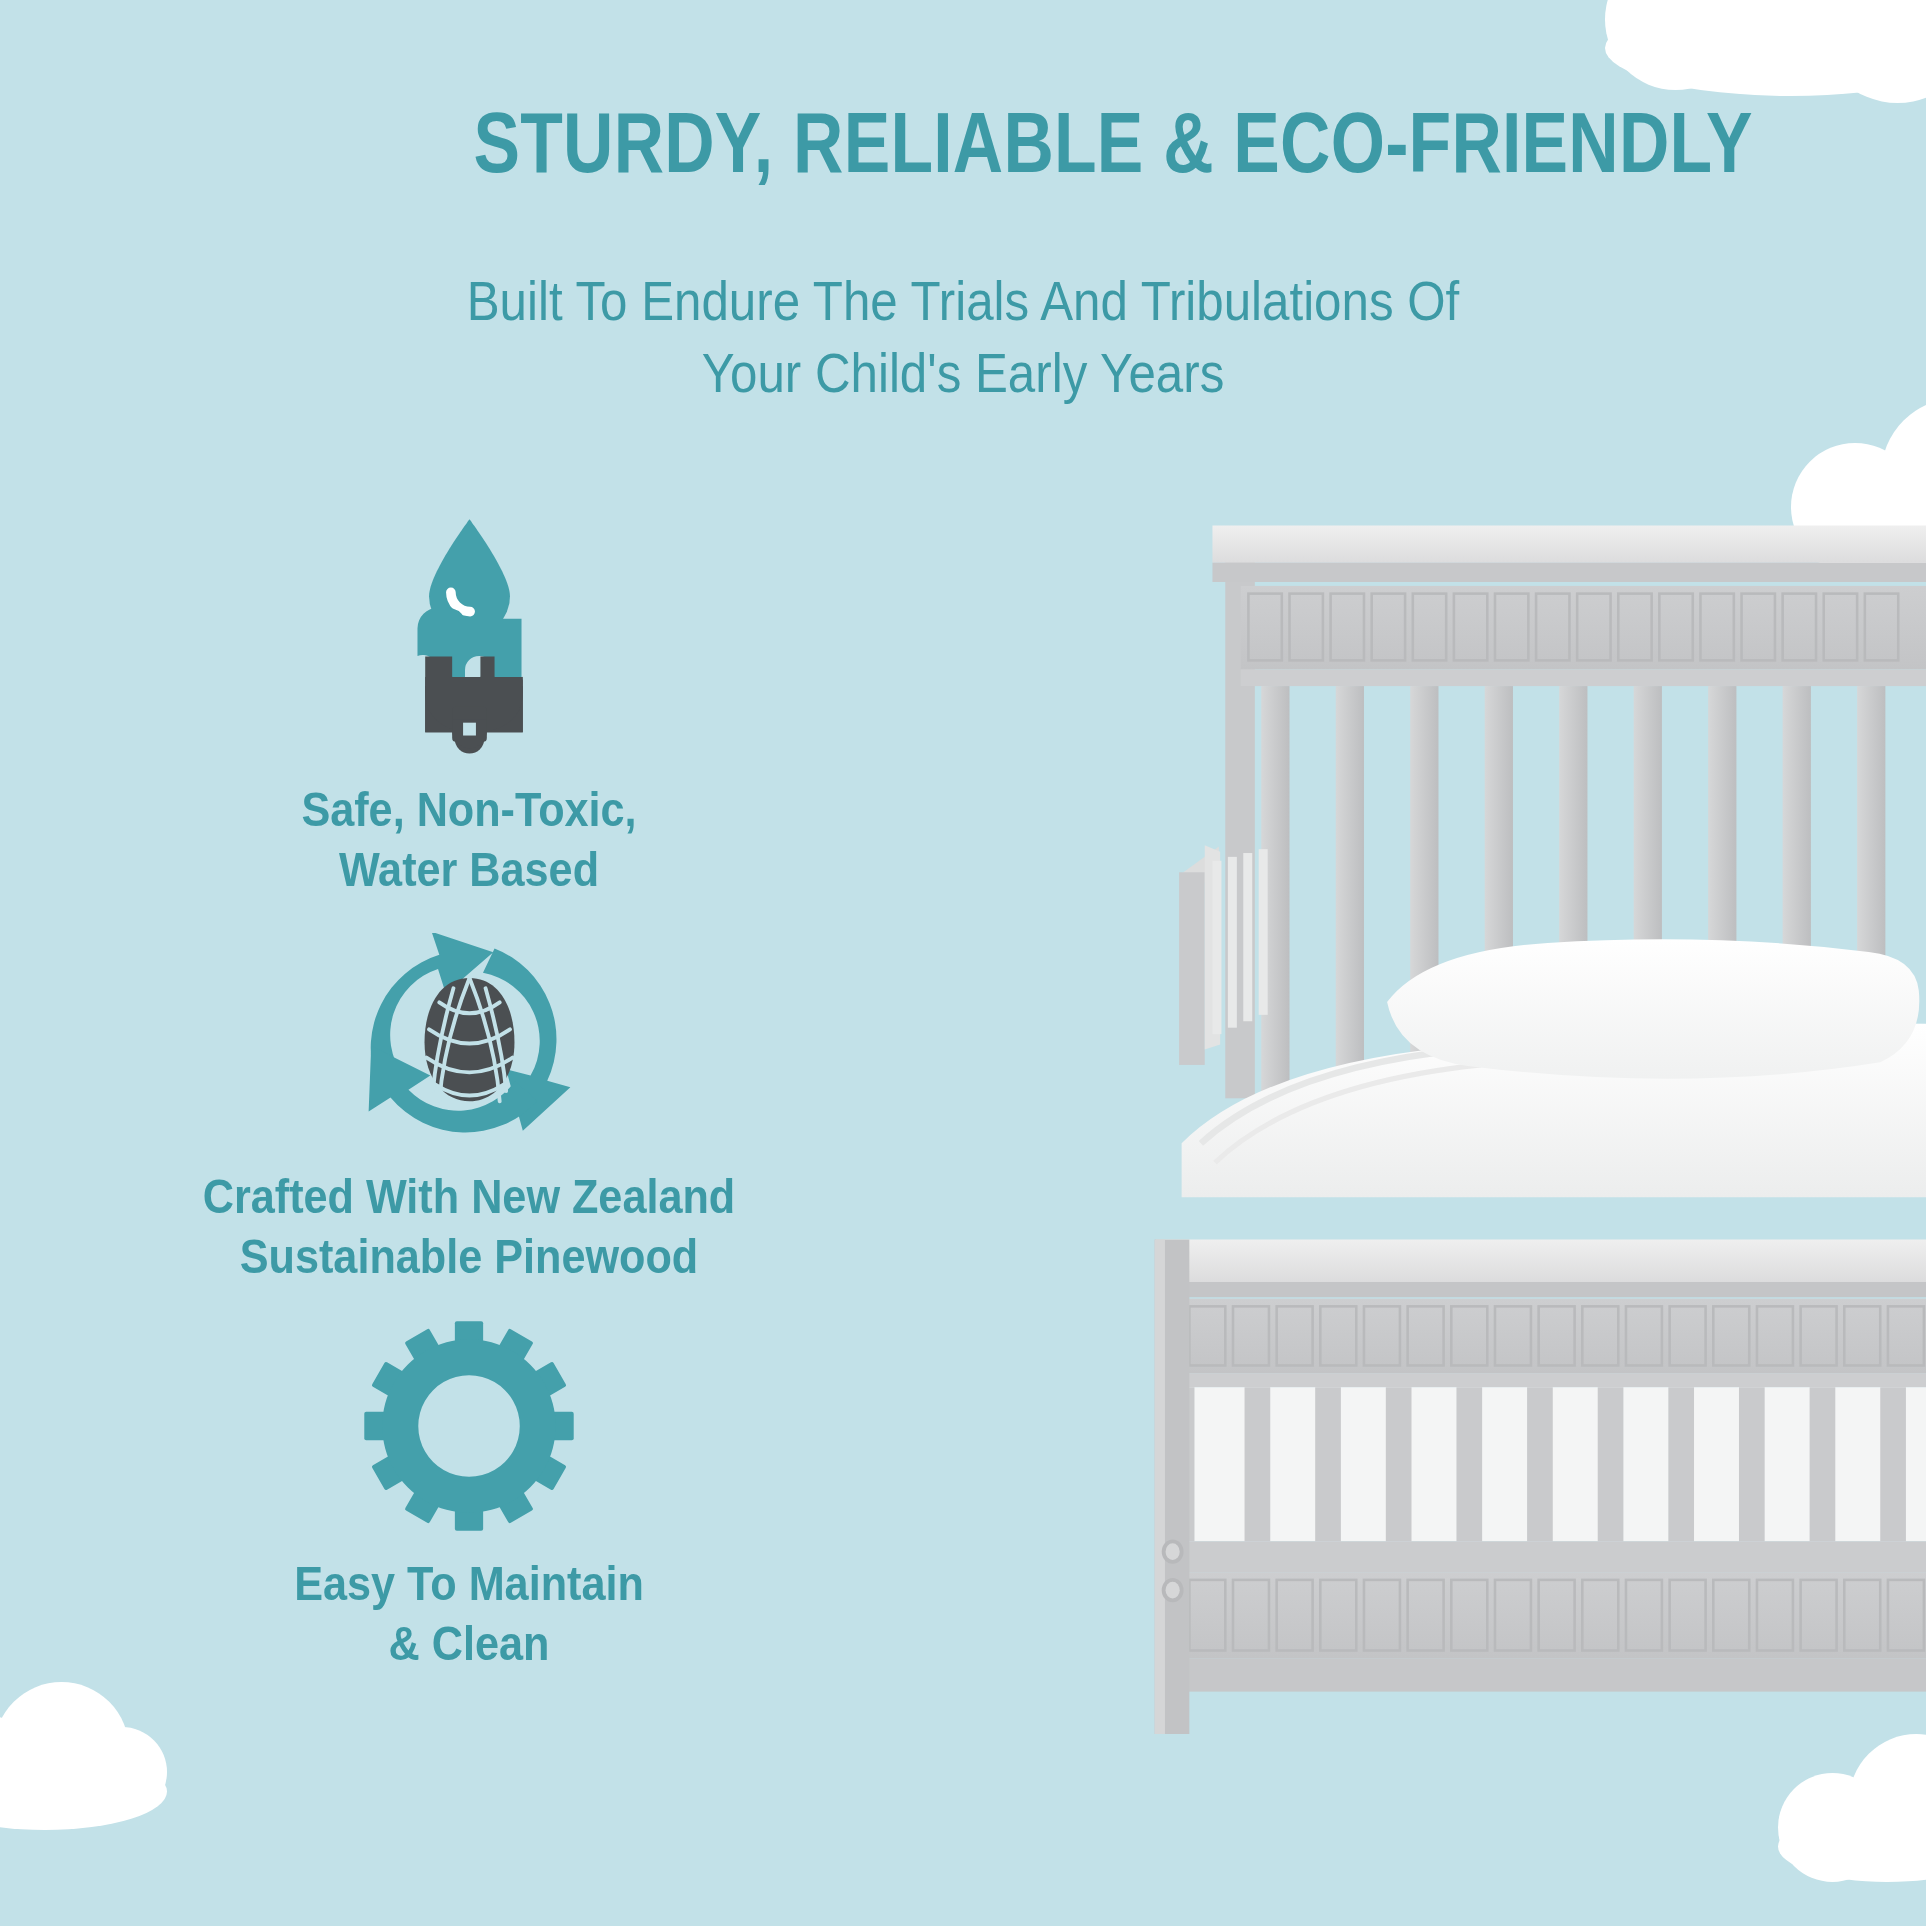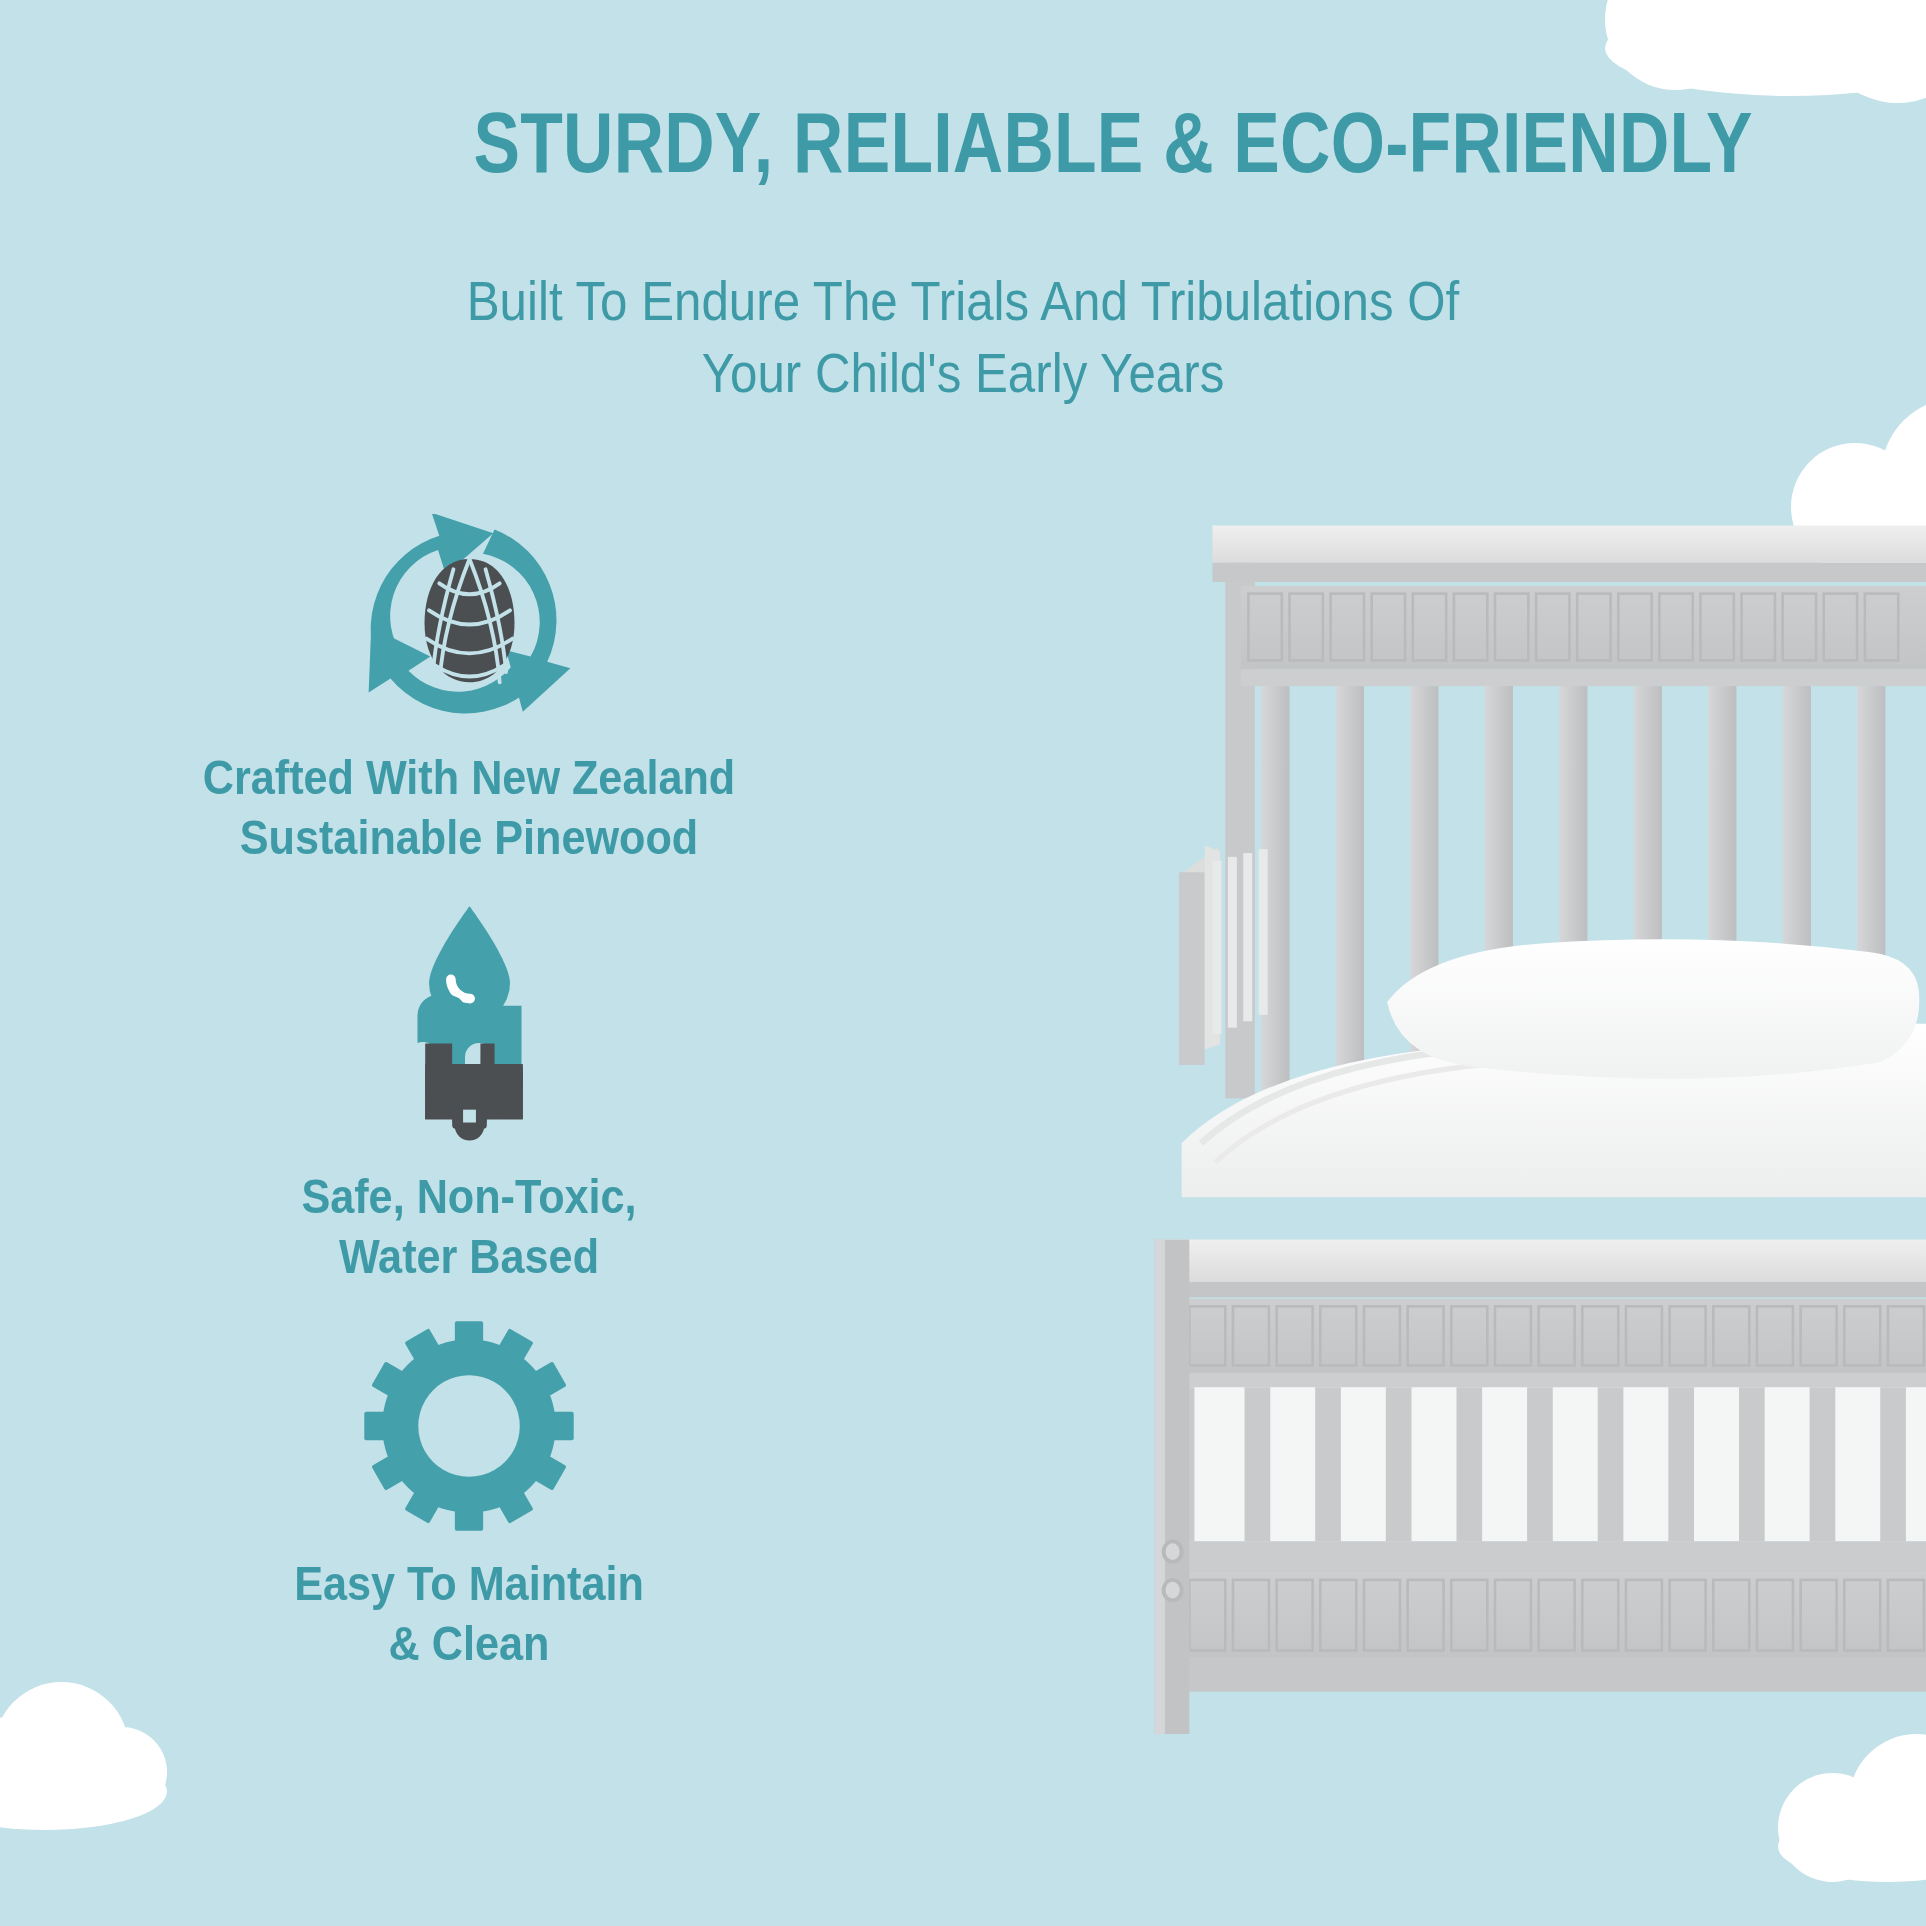--- a/index.html
+++ b/index.html
@@ -136,20 +136,45 @@
   <div class="headline-wrap">
     <span class="headline">STURDY, RELIABLE &amp; ECO-FRIENDLY</span>
   </div>
 
   <div class="subhead">
     <span class="subhead-line">Built To Endure The Trials And Tribulations Of</span>
     <span class="subhead-line">Your Child's Early Years</span>
   </div>
 
   <div class="features">
+
+    <div class="feature">
+      <svg class="feature-icon" width="161" height="244" viewBox="0 0 250 380">
+
+        <path d="M125 8 C125 8 62 92 62 128 A63 63 0 0 0 188 128 C188 92 125 8 125 8 Z" fill="#44a0ab"></path>
+        <path d="M96 122 A30 30 0 0 0 126 152" stroke="#ffffff" stroke-width="15" fill="none" stroke-linecap="round"></path>
+
+        <path d="M44 178 a32 32 0 0 1 32 -32 h14 a32 32 0 0 1 28 17 h88 v122 h-44
+                 v-42 a22 22 0 0 0 -44 0 v22 a22 22 0 0 1 -44 0 v-24 a22 22 0 0 0 -30 -20 Z" fill="#44a0ab"></path>
+
+        <path d="M56 222 h42 v30 a22 22 0 0 0 44 0 v-30 h22 v30 a22 22 0 0 0 44 0 v-30 h-0 v118 H56 Z" fill="#4b4f52"></path>
+        <rect x="56" y="268" width="152" height="72" fill="#4b4f52"></rect>
+
+        <path d="M56 254 h152 v24 c0 44 -36 62 -76 62 s-76 -18 -76 -62 Z" fill="#4b4f52"></path>
+
+        <path d="M102 310 h46 v40 a23 23 0 0 1 -46 0 Z" fill="#4b4f52"></path>
+        <rect x="98" y="300" width="54" height="55" rx="6" fill="#4b4f52"></rect>
+        <path d="M98 320 h54 v18 a27 27 0 0 1 -54 0 Z" fill="#4b4f52"></path>
+        <rect x="115" y="325" width="20" height="20" fill="#c2e1e8"></rect>
+      </svg>
+      <span class="feature-label">
+        <span>Safe, Non-Toxic,</span>
+        <span class="l2">Water Based</span>
+      </span>
+    </div>
 
     <div class="feature">
       <svg class="feature-icon" width="225" height="212" viewBox="0 0 350 330">
         <g fill="#44a0ab">
 
           <path d="M30 230 A152 152 0 0 1 128 34 l-12 -36 l96 32 l-74 64 l-12 -38
                    A108 108 0 0 0 72 222 Z"></path>
 
           <path d="M214 24 A152 152 0 0 1 296 230 l36 10 l-74 68 l-26 -96 l38 10
                    A108 108 0 0 0 196 62 Z"></path>
@@ -169,45 +194,20 @@
             <path d="M175 70 q-40 100 -47 192"></path>
             <path d="M175 70 q40 100 47 192"></path>
             <path d="M150 86 q-26 92 -32 160"></path>
             <path d="M200 86 q26 92 32 160"></path>
           </g>
         </g>
       </svg>
       <span class="feature-label">
         <span>Crafted With New Zealand</span>
         <span class="l2">Sustainable Pinewood</span>
-      </span>
-    </div>
-
-    <div class="feature">
-      <svg class="feature-icon" width="161" height="244" viewBox="0 0 250 380">
-
-        <path d="M125 8 C125 8 62 92 62 128 A63 63 0 0 0 188 128 C188 92 125 8 125 8 Z" fill="#44a0ab"></path>
-        <path d="M96 122 A30 30 0 0 0 126 152" stroke="#ffffff" stroke-width="15" fill="none" stroke-linecap="round"></path>
-
-        <path d="M44 178 a32 32 0 0 1 32 -32 h14 a32 32 0 0 1 28 17 h88 v122 h-44
-                 v-42 a22 22 0 0 0 -44 0 v22 a22 22 0 0 1 -44 0 v-24 a22 22 0 0 0 -30 -20 Z" fill="#44a0ab"></path>
-
-        <path d="M56 222 h42 v30 a22 22 0 0 0 44 0 v-30 h22 v30 a22 22 0 0 0 44 0 v-30 h-0 v118 H56 Z" fill="#4b4f52"></path>
-        <rect x="56" y="268" width="152" height="72" fill="#4b4f52"></rect>
-
-        <path d="M56 254 h152 v24 c0 44 -36 62 -76 62 s-76 -18 -76 -62 Z" fill="#4b4f52"></path>
-
-        <path d="M102 310 h46 v40 a23 23 0 0 1 -46 0 Z" fill="#4b4f52"></path>
-        <rect x="98" y="300" width="54" height="55" rx="6" fill="#4b4f52"></rect>
-        <path d="M98 320 h54 v18 a27 27 0 0 1 -54 0 Z" fill="#4b4f52"></path>
-        <rect x="115" y="325" width="20" height="20" fill="#c2e1e8"></rect>
-      </svg>
-      <span class="feature-label">
-        <span>Safe, Non-Toxic,</span>
-        <span class="l2">Water Based</span>
       </span>
     </div>
 
     <div class="feature">
       <svg class="feature-icon" width="212" height="212" viewBox="0 0 330 330">
         <g fill="#44a0ab">
           <g id="gear-teeth">
             <rect x="143" y="2" width="44" height="60" rx="3"></rect>
             <rect x="143" y="2" width="44" height="60" rx="3" transform="rotate(30 165 165)"></rect>
             <rect x="143" y="2" width="44" height="60" rx="3" transform="rotate(60 165 165)"></rect>

